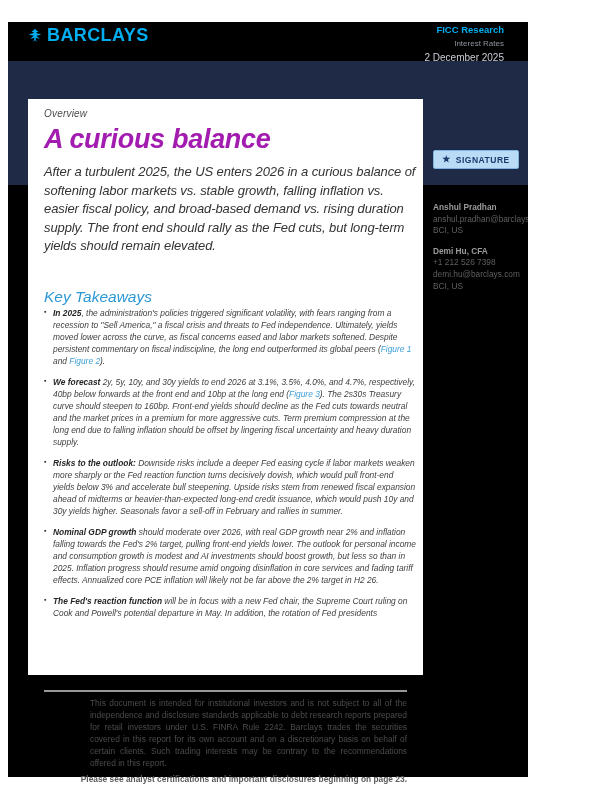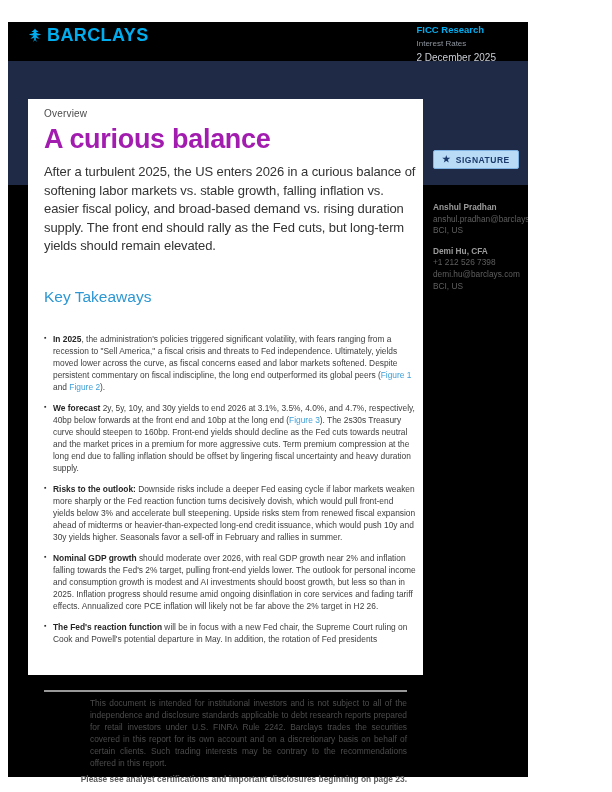--- a/index.html
+++ b/index.html
@@ -7,35 +7,35 @@
   body { font-family:"Liberation Sans", sans-serif; }
 
   .page { position:relative; width:528px; height:792px; background:#ffffff; overflow:hidden; }
 
   .bg-black { position:absolute; left:8px; top:22px; width:599px; height:755px; background:#000000; }
   .bg-navy  { position:absolute; left:8px; top:61px; width:599px; height:124px; background:#1f2a46; }
 
   
   .logo { position:absolute; left:27px; top:25px; display:flex; align-items:center; gap:4px; }
   .brand { color:#00aeef; font-weight:bold; font-size:18px; letter-spacing:0.4px; }
-  .masthead-meta { position:absolute; right:32px; top:24px; }
+  .masthead-meta { position:absolute; right:24px; top:24px; text-align:right; }
   .meta-division { color:#00aeef; font-weight:bold; font-size:9.5px; }
   .meta-dept { color:#8e959e; font-size:8px; margin-top:3.5px; }
   .meta-date { color:#c9cdd4; font-size:10px; margin-top:4px; }
 
   
   .card { position:absolute; left:28px; top:99px; width:395px; height:576px;
-          background:#ffffff; padding:9px 12px 0 16px; overflow:hidden; }
+          background:#ffffff; padding:9px 12px 0 16px; overflow:hidden;font-style:italic; }
   .eyebrow { font-size:10px; color:#4b4b4b; letter-spacing:0.2px; }
   .title { font-size:27px; line-height:31px; font-weight:bold; color:#a21caf;
            letter-spacing:-0.3px; margin-top:5px; }
   .standfirst { font-size:13px; line-height:18.5px; color:#333333; letter-spacing:-0.1px;
                 margin-top:8px; width:373px; }
   .kt-heading { font-size:15.5px; font-weight:normal; color:#2d97d3; margin-top:32px; }
-  .bullets { list-style:none; margin-top:27px; width:372px; }
+  .bullets { list-style:none; margin-top:1px; width:372px; }
   .bullet { position:relative; padding-left:9px; margin-bottom:9px;
             font-size:8.4px; line-height:12px; color:#3e3e3e; }
   .bullet::before { content:"\25AA"; position:absolute; left:0; top:-1px; font-size:7px; color:#333; }
   .seg-bold { font-weight:bold; color:#262626; }
   .seg-link { color:#3f9fd8; cursor:pointer; }
   .seg-text { color:#3e3e3e; }
 
   
   .signature-btn { position:absolute; left:433px; top:150px; width:86px; height:19px;
                    background:#b9dbf6; border:1px solid #7fb3e4; border-radius:2px;

